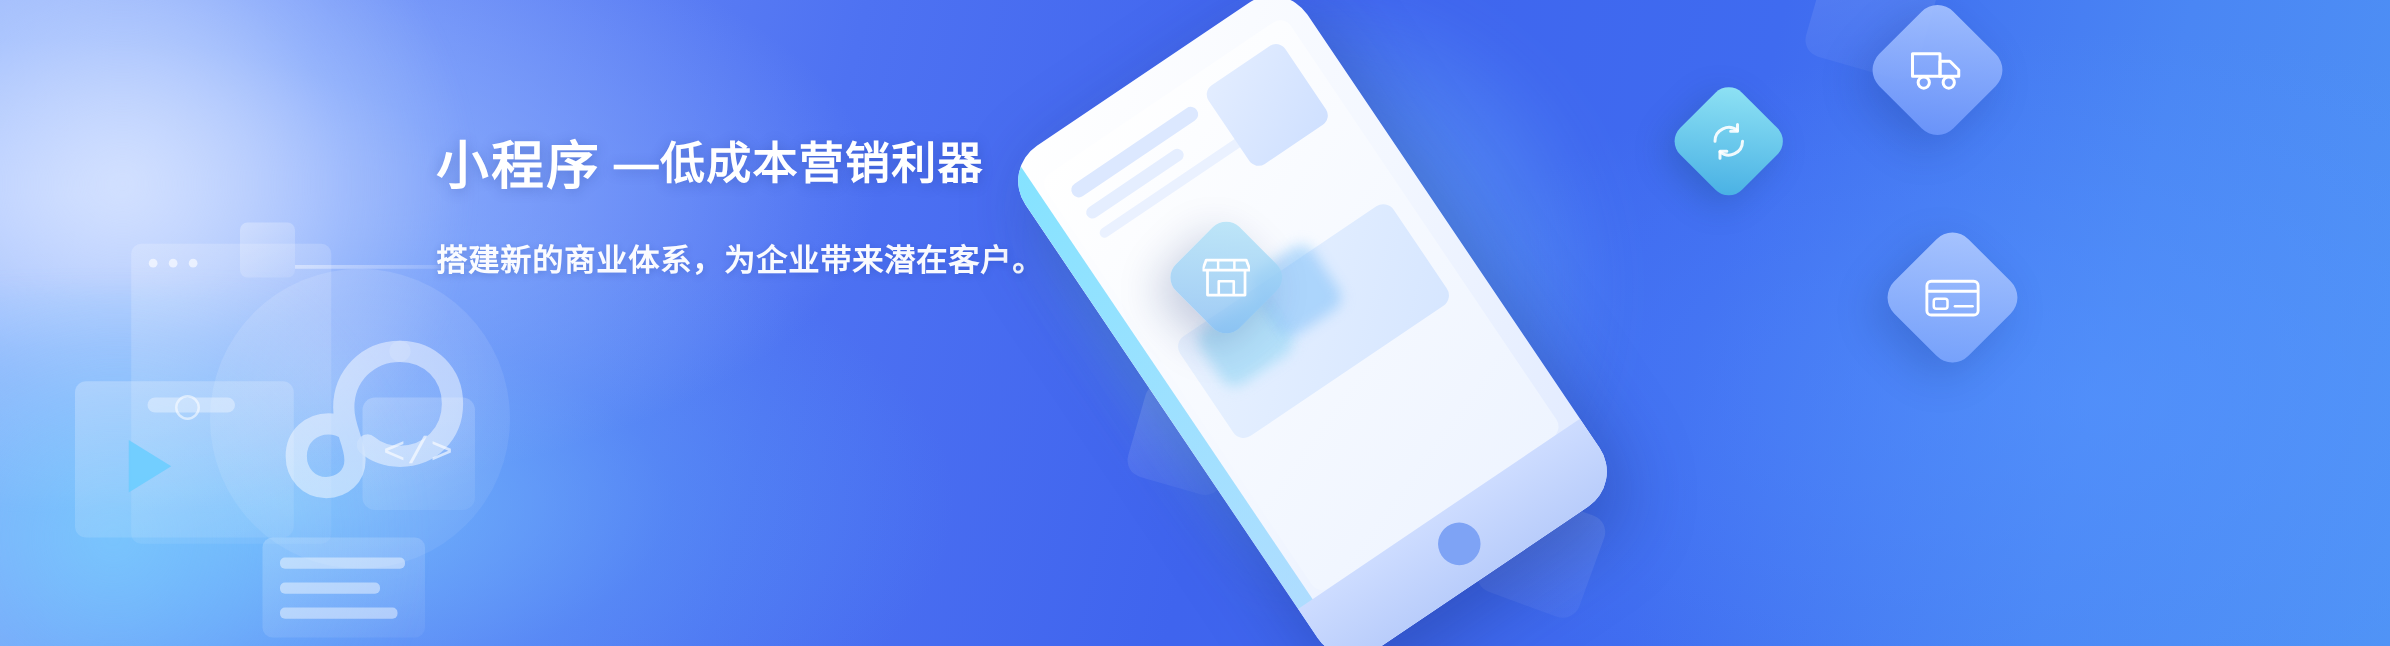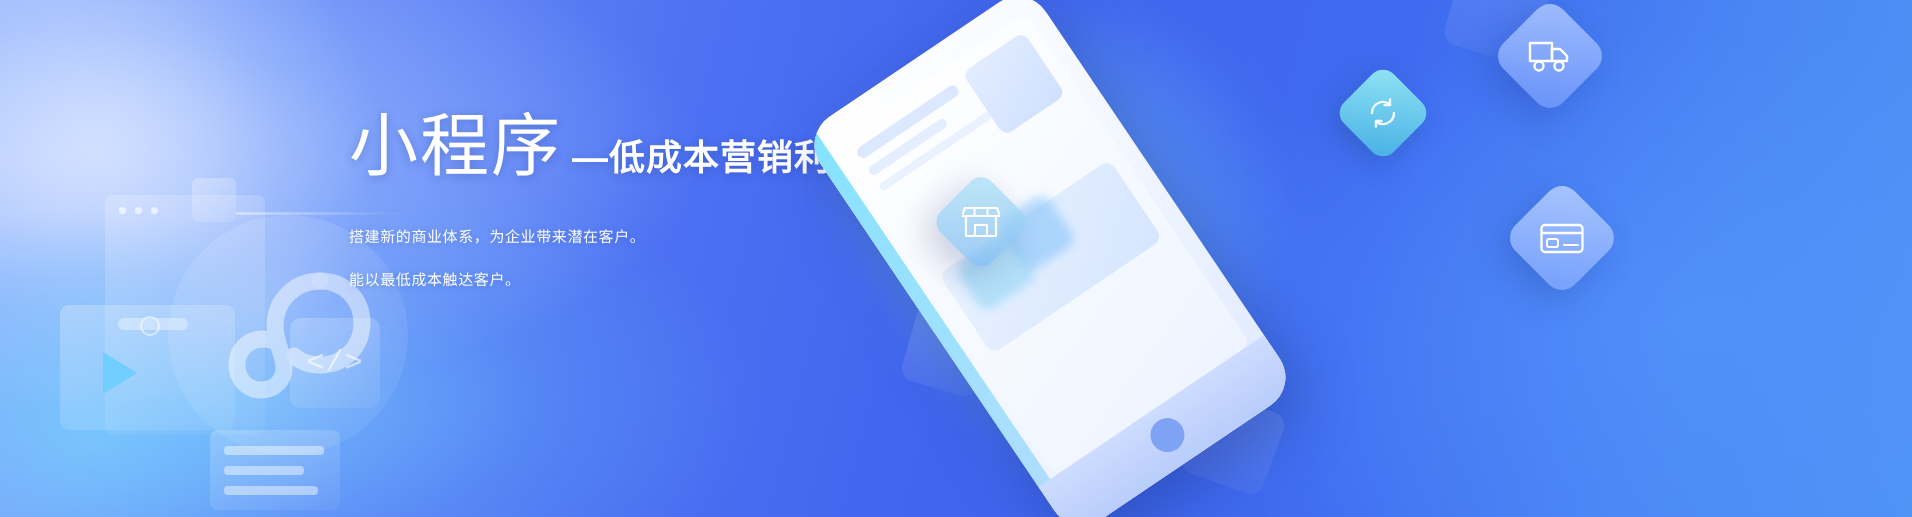--- a/index.html
+++ b/index.html
@@ -92,34 +92,35 @@
 
   
   .copy{position:absolute;left:349px;top:112px;width:620px;}
 
   .headline{
     display:flex;align-items:flex-end;
     color:#ffffff;white-space:nowrap;
     text-shadow:0 2px 10px rgba(22,48,130,.28);
   }
   .headline .big{
-    font-size:69px;font-weight:normal;line-height:1;
+    font-size:42px;font-weight:bold;line-height:1;
     letter-spacing:2px;
   }
   .headline .sub{
     font-size:36px;font-weight:bold;line-height:1;
     margin-left:10px;padding-bottom:5px;letter-spacing:1px;
   }
 
   .body-copy{
     margin-top:34px;
     color:rgba(255,255,255,.97);
-    font-size:15px;line-height:43px;letter-spacing:.6px;
+    font-size:25px;line-height:43px;letter-spacing:.6px;
     white-space:nowrap;
     text-shadow:0 1px 6px rgba(22,48,130,.22);
+    font-weight:bold;
   }
   .body-copy p{margin:0;}
 
   
   .art{position:absolute;left:1000px;top:0;width:912px;height:517px;}
   .art > *{position:absolute;}
 
   
   .float-sq{border-radius:14px;}
   .fs1{left:18px;top:84px;width:74px;height:74px;transform:rotate(18deg);
@@ -222,21 +223,20 @@
     <i style="top:56px;width:94px"></i>
   </div>
 
   <div class="copy">
     <div class="headline">
       <span class="big">小程序</span>
       <span class="sub">—低成本营销利器</span>
     </div>
     <div class="body-copy">
       <p>搭建新的商业体系，为企业带来潜在客户。</p>
-      <p>能以最低成本触达客户。</p>
     </div>
   </div>
 
   <div class="art">
 
     <div class="float-sq fs4"></div>
     <div class="float-sq fs1"></div>
     <div class="float-sq fs2"></div>
     <div class="float-sq fs3"></div>
 

